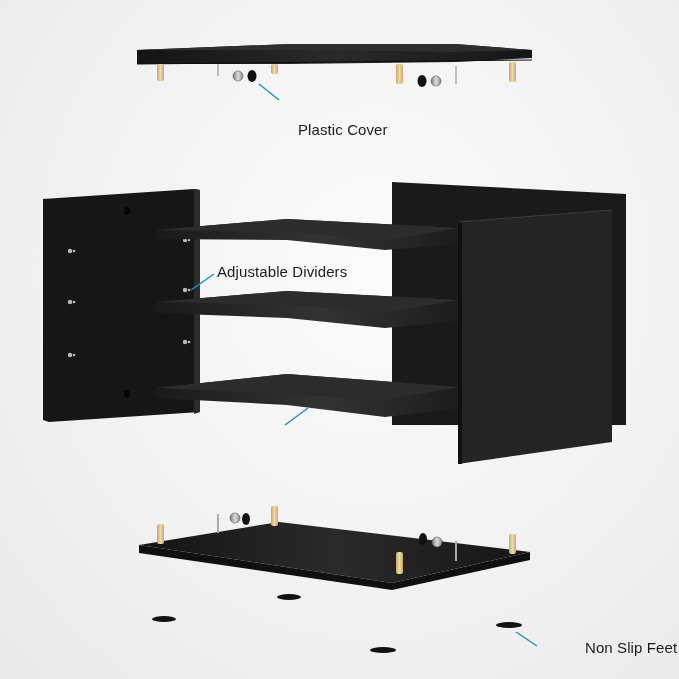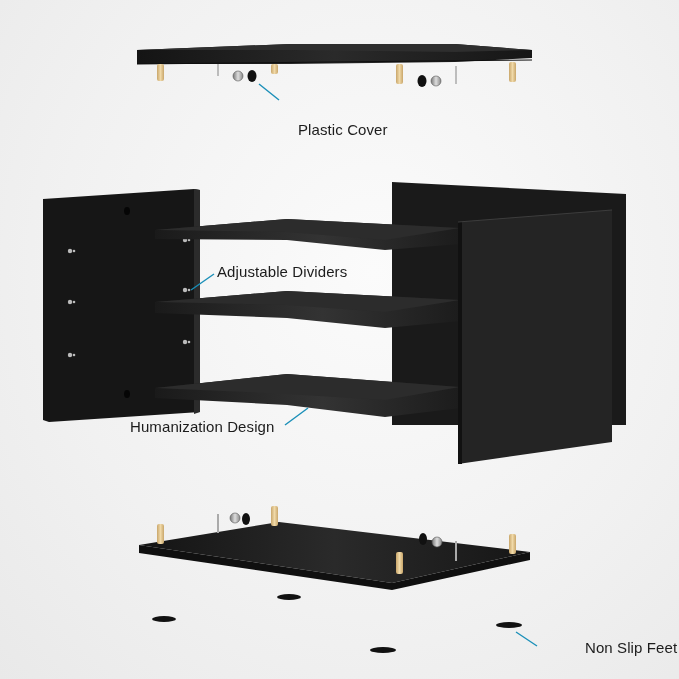--- a/index.html
+++ b/index.html
@@ -138,15 +138,14 @@
     <g stroke="#1a8fb8" stroke-width="1.4" fill="none">
       <polyline points="259,84 279,100"></polyline>
       <polyline points="191,290 214,274"></polyline>
       <polyline points="308,408 285,425"></polyline>
       <polyline points="516,632 537,646"></polyline>
     </g>
   </svg>
 
   <div class="label" style="left:298px; top:94px;margin-top:28px;">Plastic Cover</div>
   <div class="label" style="left:217px; top:264px;text-align:right;">Adjustable Dividers</div>
-  <div class="label" style="left:130px; top:419px;">Humanization Design</div>
   <div class="label" style="left:541px; top:640px;margin-left:44px;">Non Slip Feet</div>
 </div>
 
 </body></html>

